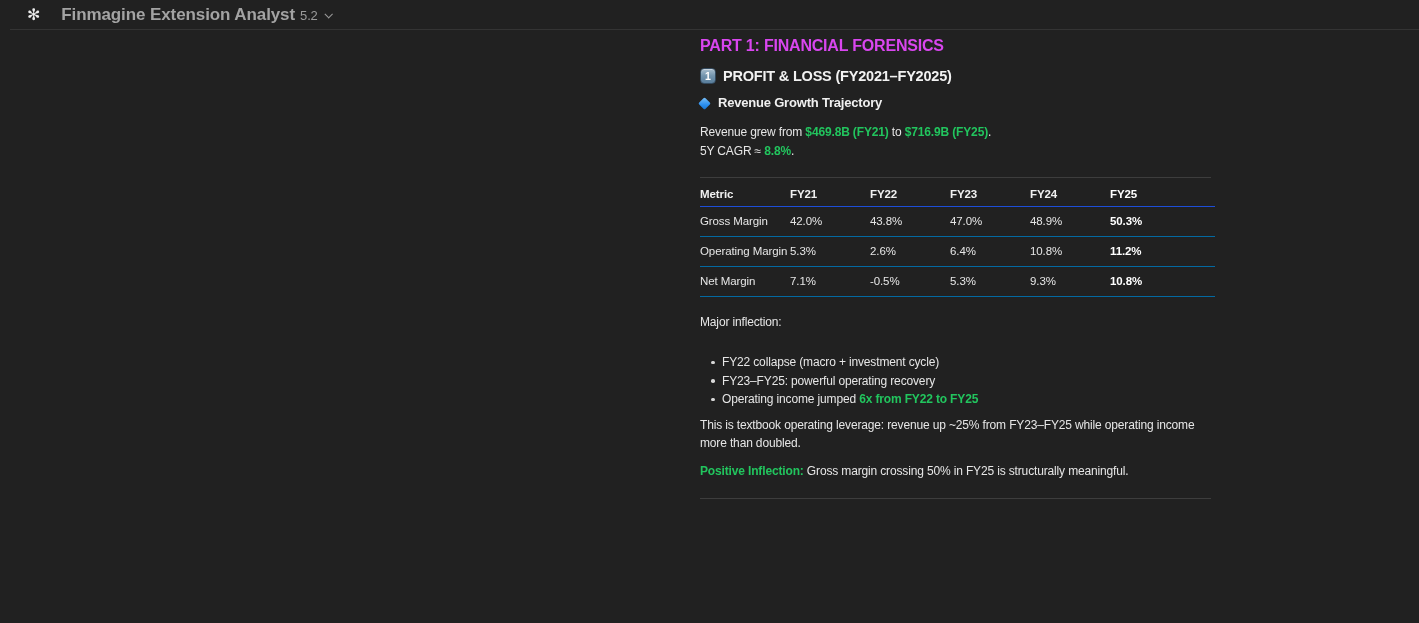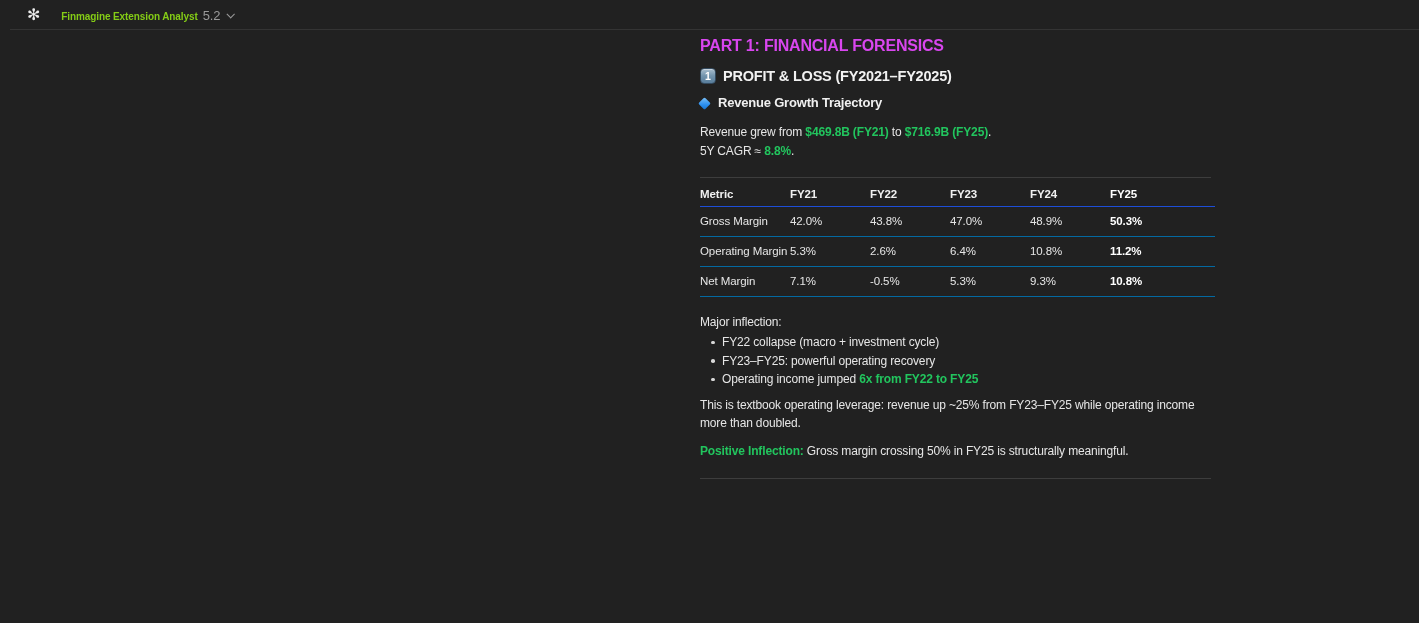--- a/index.html
+++ b/index.html
@@ -33,22 +33,22 @@
     font-family: "DejaVu Sans", sans-serif;
     cursor: pointer;
   }
   .model-selector {
     display: flex;
     align-items: baseline;
     margin-left: 21px;
     cursor: pointer;
   }
   .model-name {
-    color: #84cc16;
-    font-size: 10px;
+    color: #a3a3a3;
+    font-size: 17px;
     font-weight: 700;
     letter-spacing: -0.1px;
   }
   .model-version {
     color: #9a9a9a;
     font-size: 13px;
     margin-left: 5px;
   }
   .chevron {
     display: inline-block;
@@ -139,21 +139,21 @@
     color: #e6e6e6;
   }
   li::before {
     content: '';
     position: absolute;
     left: 11px; top: 7.5px;
     width: 3.5px; height: 3.5px;
     border-radius: 50%;
     background: #d9d9d9;
   }
-  .ul-inflection { margin-top: 4px; }
+  .ul-inflection { margin-top: 24px; }
 
   hr {
     border: none;
     border-top: 1px solid #3d3d3d;
     width: 511px;
   }
   .hr-1 { margin-top: 17px; }
   .hr-2 { margin-top: 20px; }
 
   table {

